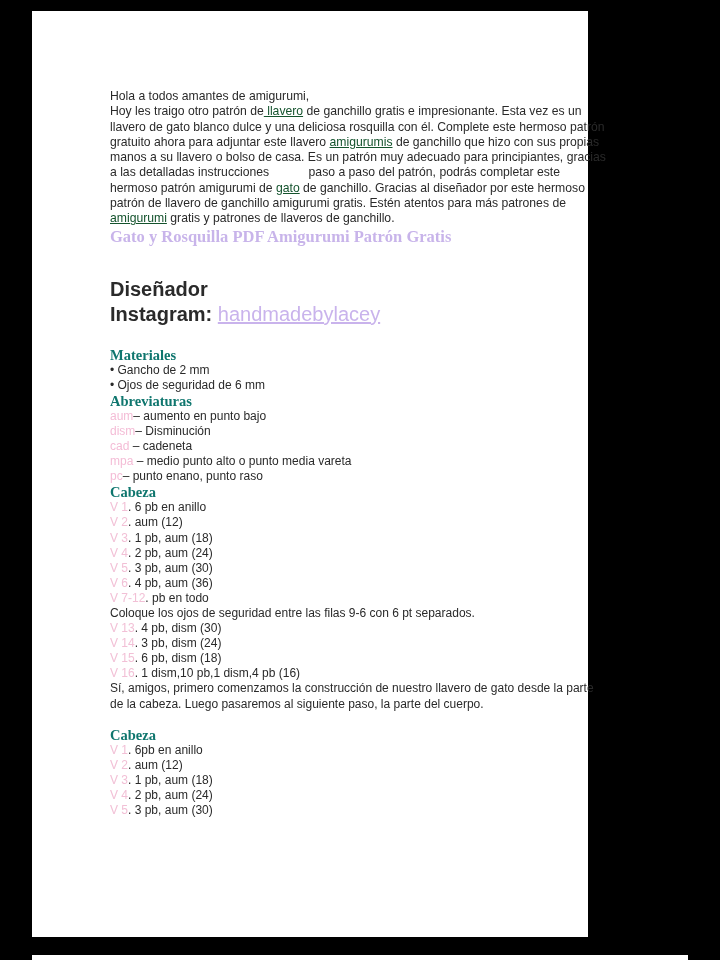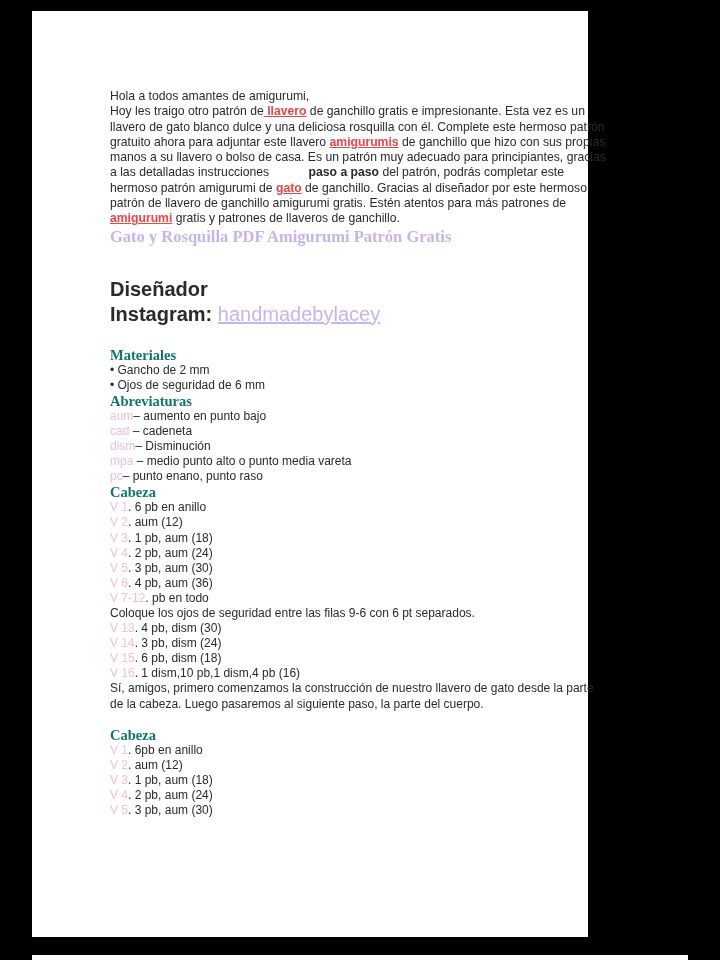--- a/index.html
+++ b/index.html
@@ -11,22 +11,22 @@
       position: absolute; left: 32px; top: 11px; width: 556px; height: 926px; background: #fff;
     }
     .page2 {
       position: absolute; left: 32px; top: 955px; width: 656px; height: 20px; background: #fff;
     }
     .content {
       position: absolute; left: 78px; top: 78px; width: 500px; color: #2a2a2a;
     }
     .intro { font-size: 12.2px; line-height: 15.3px; margin: 0; }
     .intro p { margin: 0; }
-    .link { color: #ef4444; text-decoration: underline; font-weight: bold; }
-    .bold { font-weight: bold; padding-left: 36px; }
+    .link { color: #14532d; text-decoration: underline; font-weight: normal; }
+    .bold { font-weight: normal; padding-left: 36px; }
     .title-serif {
       font-family: "Liberation Serif", serif; font-weight: bold; color: #c8b4ea;
       font-size: 16.5px; line-height: 20px; margin: 0;
     }
     .designer { margin-top: 30px; font-size: 20px; font-weight: bold; line-height: 25px; color: #2a2a2a; }
     .insta-link { font-weight: normal; color: #c9b3ec; text-decoration: underline; }
     .sec-title {
       font-family: "Liberation Serif", serif; font-weight: bold; color: #0f766e;
       font-size: 14.5px; line-height: 16px; margin: 0;
     }
@@ -52,22 +52,22 @@
 
     <div style="margin-top:20px">
       <h2 class="sec-title">Materiales</h2>
       <p class="line">• Gancho de 2 mm</p>
       <p class="line">• Ojos de seguridad de 6 mm</p>
     </div>
 
     <div>
       <h2 class="sec-title">Abreviaturas</h2>
       <p class="line"><span class="abbr">aum</span><span>– aumento en punto bajo</span></p>
+      <p class="line"><span class="abbr">dism</span><span>– Disminución</span></p>
       <p class="line"><span class="abbr">cad</span><span> – cadeneta</span></p>
-      <p class="line"><span class="abbr">dism</span><span>– Disminución</span></p>
       <p class="line"><span class="abbr">mpa</span><span> – medio punto alto o punto media vareta</span></p>
       <p class="line"><span class="abbr">pc</span><span>– punto enano, punto raso</span></p>
     </div>
 
     <div>
       <h2 class="sec-title">Cabeza</h2>
       <p class="line"><span class="rnd">V 1</span><span>. 6 pb en anillo</span></p>
       <p class="line"><span class="rnd">V 2</span><span>. aum (12)</span></p>
       <p class="line"><span class="rnd">V 3</span><span>. 1 pb, aum (18)</span></p>
       <p class="line"><span class="rnd">V 4</span><span>. 2 pb, aum (24)</span></p>

